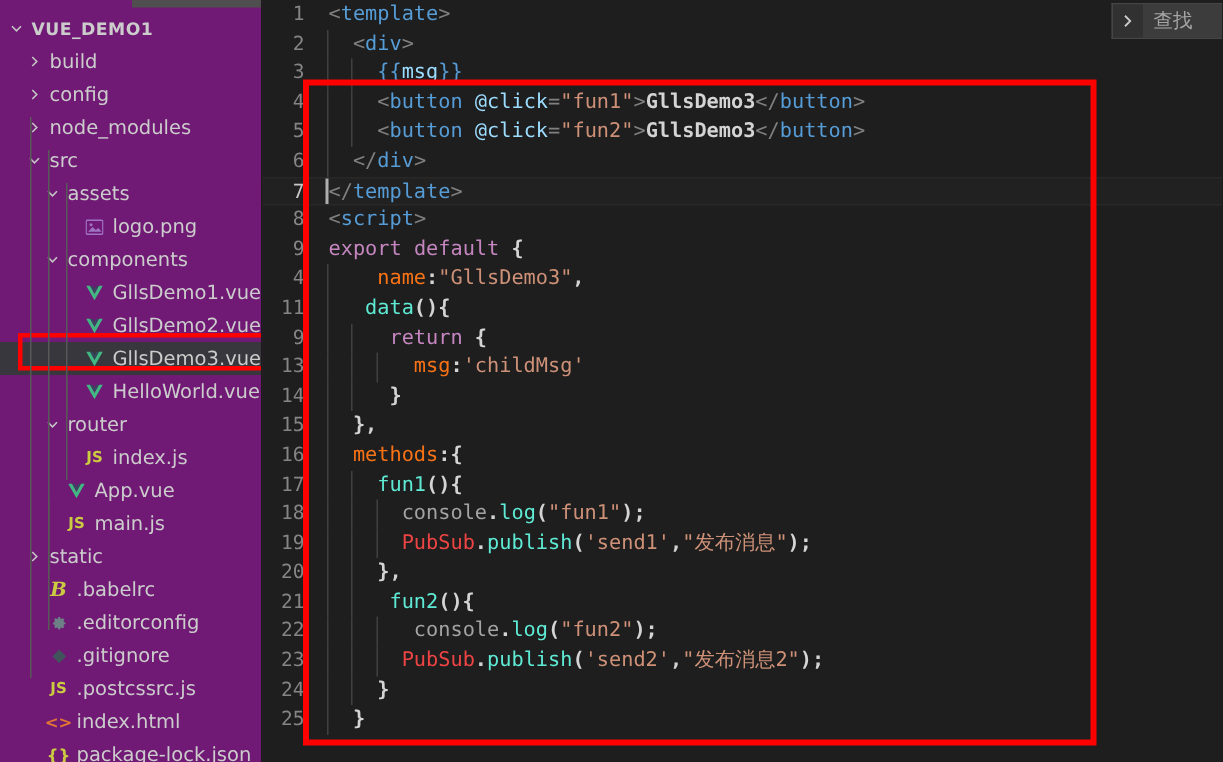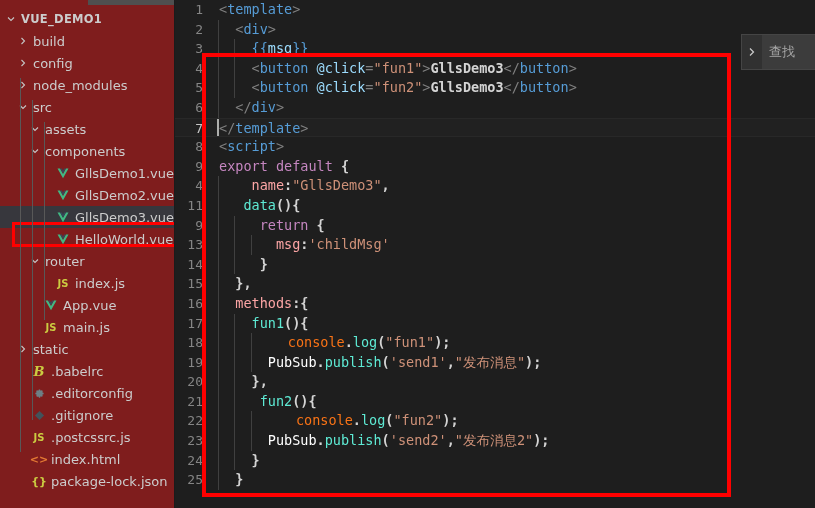--- a/index.html
+++ b/index.html
@@ -17,21 +17,21 @@
     width: 815px; height: 508px;
     display: flex;
     background: #1e1e1e;
   }
 
   
   #sidebar {
     position: relative;
     width: 175px;
     height: 508px;
-    background: #7f1d1d;
+    background: #701a75;
     border-right: 1px solid #1b1b1c;
     box-sizing: border-box;
     overflow: hidden;
     flex: 0 0 175px;
   }
   #sidebar-hscroll {
     position: absolute;
     top: 0px; left: 88px;
     width: 86px; height: 5px;
     background: #4f4f4f;
@@ -154,24 +154,24 @@
     color: #d4d4d4;
   }
 
   
   .t-tag   { color: #569cd6; }
   .t-brk   { color: #808080; }
   .t-attr  { color: #9cdcfe; }
   .t-str   { color: #ce9178; }
   .t-txt   { color: #d4d4d4; font-weight: bold; }
   .t-kw    { color: #c586c0; }
-  .t-prop  { color: #fca5a5; text-align: center; }
+  .t-prop  { color: #f97316; text-align: center; }
   .t-fn    { color: #5eead4; }
-  .t-var   { color: #f97316; margin-left: 20px; }
-  .t-obj   { color: #ffffff; text-align: center; }
+  .t-var   { color: #a3a3a3; }
+  .t-obj   { color: #ef4444; text-align: center; }
   .t-mustache { color: #569cd6; }
 
   
   .iguide {
     position: absolute;
     top: 0; bottom: 0;
     width: 1px;
     background: #404040;
   }
 
@@ -192,29 +192,28 @@
     border: 4px solid #ff0000;
     box-sizing: border-box;
     pointer-events: none;
     z-index: 5;
   }
 
   
   #find-widget {
     position: absolute;
     top: 2px; right: 0px;
-    height: 36px;
+    height: 24px;
     display: flex;
     align-items: stretch;
     background: #313131;
     border: 1px solid #454545;
     border-right: none;
     box-sizing: border-box;
     z-index: 20;
-    margin-top: 32px;
   }
   #find-toggle {
     width: 20px;
     display: flex;
     align-items: center;
     justify-content: center;
     color: #cccccc;
     font-size: 12px;
     cursor: pointer;
     background: #313131;
@@ -279,20 +278,31 @@
             </span>
             <span class="lbl">src</span>
           </div>
           <div class="row ind2">
             <span class="chev">
               <svg width="10" height="10" viewBox="0 0 10 10">
                 <path d="M2 3.5 L5 6.5 L8 3.5" stroke="#c5c5c5" stroke-width="1.1" fill="none"></path>
               </svg>
             </span>
             <span class="lbl">assets</span>
+          </div>
+          <div class="row ind3">
+            <span class="chev"></span>
+            <span class="ficon">
+              <svg width="12" height="11" viewBox="0 0 14 12">
+                <rect x="0.5" y="0.5" width="13" height="11" rx="1" fill="none" stroke="#a074c4" stroke-width="1.1"></rect>
+                <circle cx="4.3" cy="4" r="1.2" fill="#a074c4"></circle>
+                <path d="M2 9.5 L5.5 5.8 L8 8.2 L10 6.5 L12.5 9.5 Z" fill="#a074c4"></path>
+              </svg>
+            </span>
+            <span class="lbl">logo.png</span>
           </div>
           <div class="row ind2">
             <span class="chev">
               <svg width="10" height="10" viewBox="0 0 10 10">
                 <path d="M2 3.5 L5 6.5 L8 3.5" stroke="#c5c5c5" stroke-width="1.1" fill="none"></path>
               </svg>
             </span>
             <span class="lbl">components</span>
           </div>
           <div class="row ind3">

